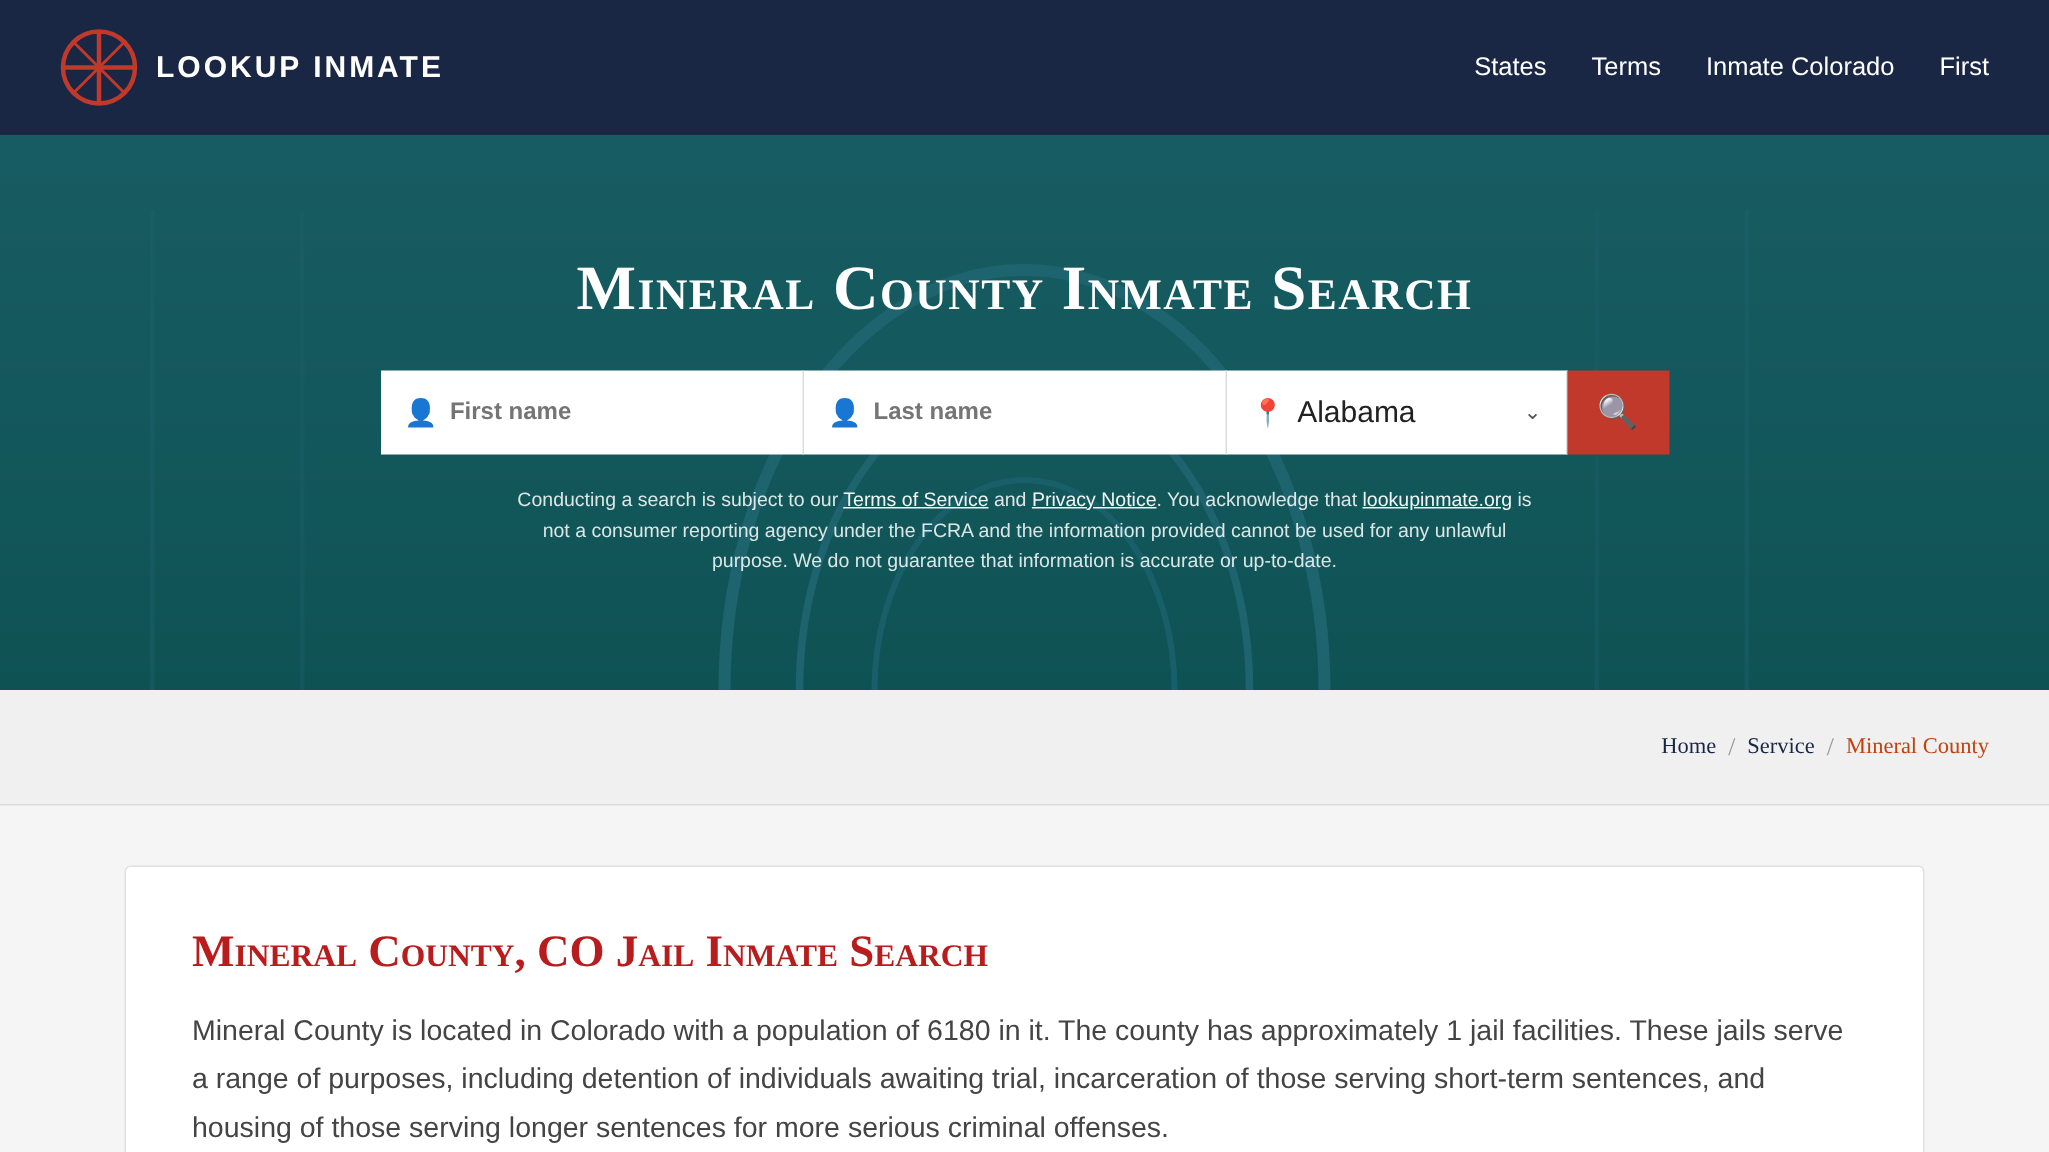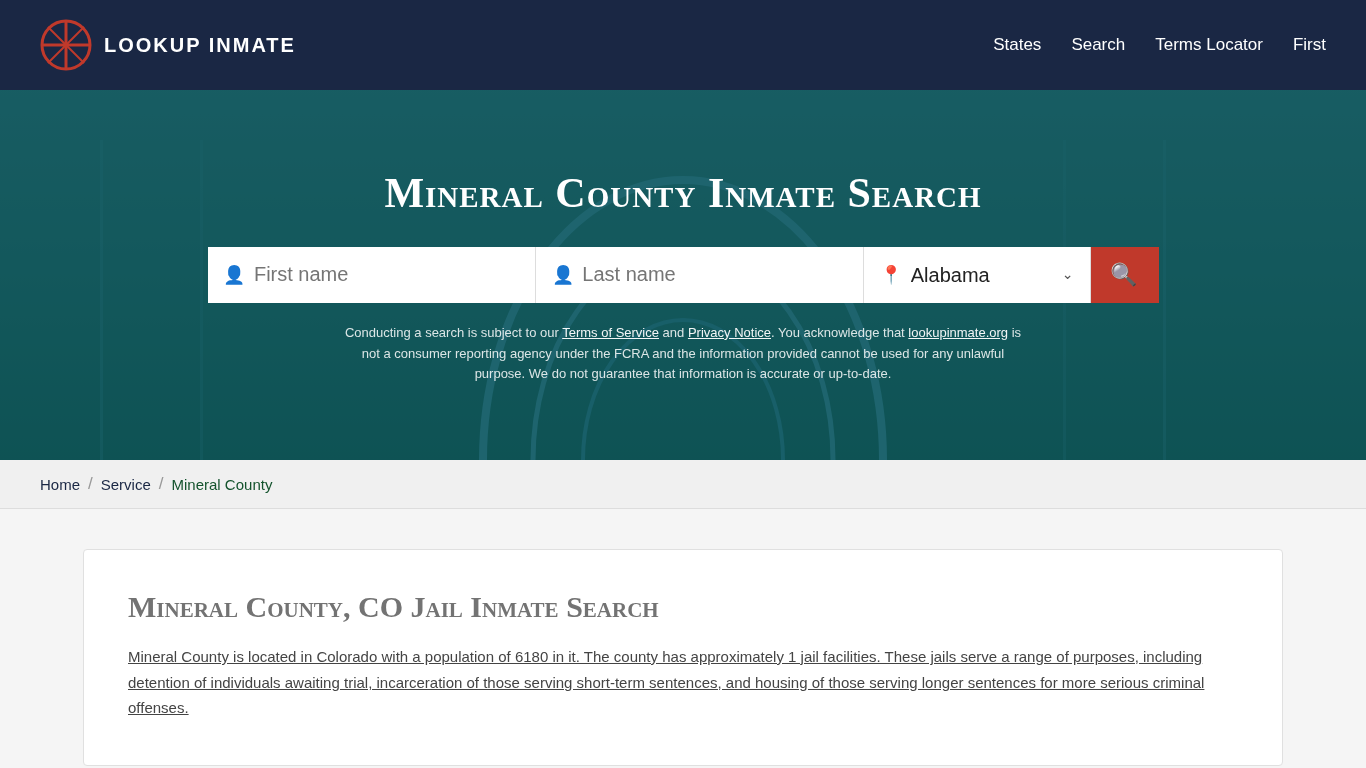--- a/index.html
+++ b/index.html
@@ -92,25 +92,26 @@
       display: flex;
       align-items: center;
       padding: 0 16px;
       height: 56px;
       min-width: 230px;
       border-right: 1px solid #ddd;
     }
     .search-input-wrap input {
       border: none;
       outline: none;
-      font-size: 20px;
+      font-size: 16px;
       font-family: Arial, sans-serif;
       color: #999;
       width: 100%;
       background: transparent;
+      font-weight: bold;
     }
     .person-icon {
       color: #c0392b;
       font-size: 18px;
       margin-right: 8px;
     }
     .location-icon {
       color: #c0392b;
       font-size: 18px;
       margin-right: 8px;
@@ -166,87 +167,87 @@
     }
     .hero-disclaimer a {
       color: rgba(255,255,255,0.95);
       text-decoration: underline;
     }
 
     
     .breadcrumb-bar {
       background: #f0f0f0;
       border-bottom: 1px solid #ddd;
-      padding: 14px 40px;
+      padding: 28px 40px;
       display: flex;
       align-items: center;
       gap: 8px;
-      font-family: Liberation Sans, sans-serif;
+      font-family: Liberation Serif, serif;
       font-size: 15px;
+      justify-content: flex-end;
     }
     .breadcrumb-link {
       color: #1a2744;
       text-decoration: none;
       font-weight: 500;
       cursor: pointer;
     }
     .breadcrumb-sep {
       color: #999;
       font-size: 17px;
     }
     .breadcrumb-current {
-      color: #14532d;
+      color: #c2410c;
     }
 
     
     .main-content {
       max-width: 1280px;
       margin: 40px auto;
       padding: 0 40px;
     }
     .content-card {
       background: #fff;
       border: 1px solid #e0e0e0;
       border-radius: 4px;
       padding: 40px 44px 44px;
     }
     .content-card-title {
       font-family: Georgia, serif;
       font-size: 30px;
       font-weight: 700;
-      color: #737373;
+      color: #b91c1c;
       margin-bottom: 20px;
       font-variant: small-caps;
     }
     .content-card-body {
       font-family: Arial, sans-serif;
-      font-size: 15px;
+      font-size: 19px;
       color: #444;
       line-height: 1.7;
-      text-decoration: underline;
     }
   </style>
 </head>
 <body>
 
 <nav class="navbar">
   <a class="navbar-brand" href="#">
     <svg class="logo-icon" viewBox="0 0 52 52" xmlns="http://www.w3.org/2000/svg">
       <circle cx="26" cy="26" r="24" fill="none" stroke="#c0392b" stroke-width="3"></circle>
       <line x1="26" y1="2" x2="26" y2="50" stroke="#c0392b" stroke-width="3"></line>
       <line x1="2" y1="26" x2="50" y2="26" stroke="#c0392b" stroke-width="3"></line>
       <line x1="8" y1="8" x2="44" y2="44" stroke="#c0392b" stroke-width="2"></line>
       <line x1="44" y1="8" x2="8" y2="44" stroke="#c0392b" stroke-width="2"></line>
     </svg>
     <span class="brand-text">LOOKUP INMATE</span>
   </a>
   <div class="nav-links">
     <a class="nav-link" href="#">States</a>
-    <a class="nav-link" href="#">Search</a>
-    <a class="nav-link" href="#">Terms Locator</a>
+    <a class="nav-link" href="#">Terms</a>
+    <a class="nav-link" href="#">Inmate Colorado</a>
     <a class="nav-link" href="#">First</a>
   </div>
 </nav>
 
 <section class="hero">
   <svg class="hero-visual" viewBox="0 0 1366 370" preserveAspectRatio="xMidYMid slice" xmlns="http://www.w3.org/2000/svg">
     <rect width="1366" height="370" fill="#1a2340"></rect>
 
     <rect x="0" y="0" width="1366" height="370" fill="url(#corridor-grad)"></rect>
     <defs>

